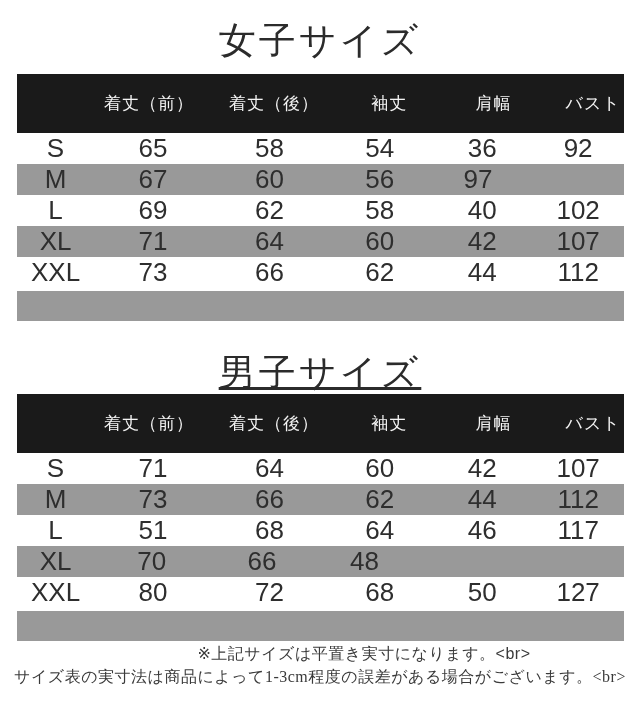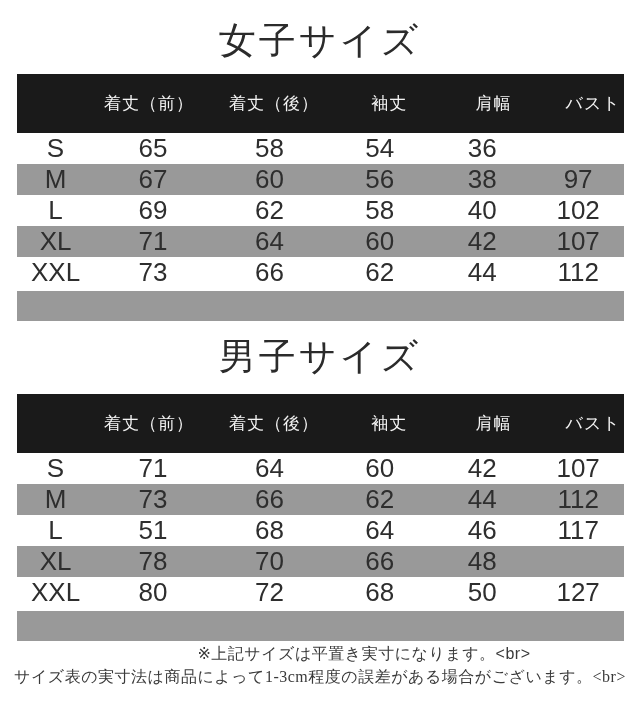--- a/index.html
+++ b/index.html
@@ -8,21 +8,21 @@
     font-family:"Liberation Sans","DejaVu Sans",sans-serif;
     color:#2b2b2b;position:relative;overflow:hidden;
   }
   .sheet{position:absolute;left:0;top:0;width:640px;height:678px;}
 
   .table-title{
     position:absolute;left:0;width:640px;text-align:center;
     font-size:37px;font-weight:400;letter-spacing:3px;color:#2b2b2b;
   }
   #title-women{top:16px;}
-  #title-men{top:332px;}
+  #title-men{top:348px;text-decoration:underline;}
 
   .size-table{position:absolute;left:17px;width:607px;}
   #table-women{top:74px;}
   #table-men{top:394px;}
 
   .thead{
     display:flex;height:59px;align-items:center;
     background:#1a1a1a;color:#f4f4f4;font-size:17px;letter-spacing:1px;gap:35px;
   }
   .trow{
@@ -64,27 +64,27 @@
       <span class="c c3">袖丈</span>
       <span class="c c4">肩幅</span>
       <span class="c c5">バスト</span>
     </div>
     <div class="trow">
       <span class="c c0 size-cell">S</span>
       <span class="c c1">65</span>
       <span class="c c2">58</span>
       <span class="c c3">54</span>
       <span class="c c4">36</span>
+      <span class="c c5">92</span>
     </div>
     <div class="trow alt">
       <span class="c c0 size-cell">M</span>
       <span class="c c1">67</span>
       <span class="c c2">60</span>
       <span class="c c3">56</span>
-      <span class="c c4">38</span>
       <span class="c c5">97</span>
     </div>
     <div class="trow">
       <span class="c c0 size-cell">L</span>
       <span class="c c1">69</span>
       <span class="c c2">62</span>
       <span class="c c3">58</span>
       <span class="c c4">40</span>
       <span class="c c5">102</span>
     </div>
@@ -138,21 +138,20 @@
     <div class="trow">
       <span class="c c0 size-cell">L</span>
       <span class="c c1">51</span>
       <span class="c c2">68</span>
       <span class="c c3">64</span>
       <span class="c c4">46</span>
       <span class="c c5">117</span>
     </div>
     <div class="trow alt">
       <span class="c c0 size-cell">XL</span>
-      <span class="c c1">78</span>
       <span class="c c2">70</span>
       <span class="c c3">66</span>
       <span class="c c4">48</span>
     </div>
     <div class="trow">
       <span class="c c0 size-cell">XXL</span>
       <span class="c c1">80</span>
       <span class="c c2">72</span>
       <span class="c c3">68</span>
       <span class="c c4">50</span>

